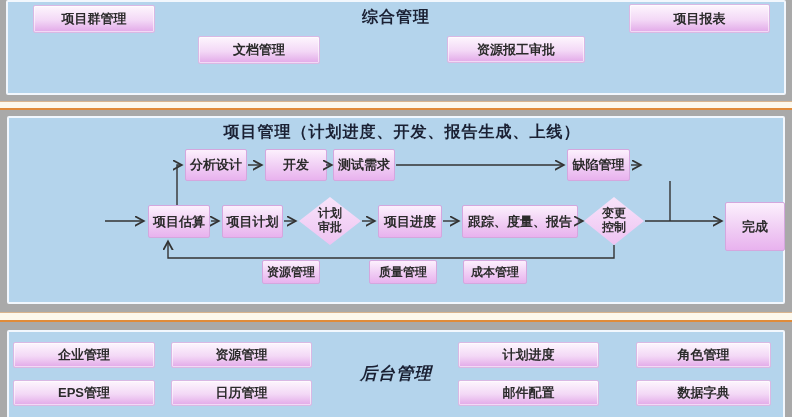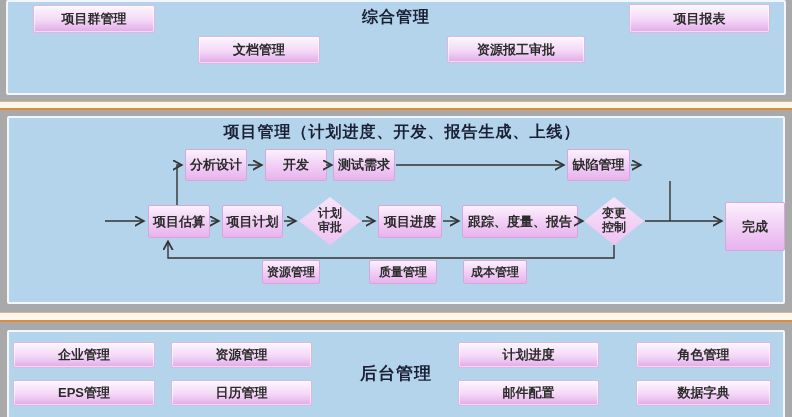--- a/index.html
+++ b/index.html
@@ -132,21 +132,21 @@
       <line x1="631" y1="165" x2="640" y2="165" marker-end="url(#arw)"></line>
       <polyline points="614,245 614,258 168,258 168,242" marker-end="url(#arw)"></polyline>
     </g>
   </svg>
 
   <div class="gap" style="top:312px;height:10px;"></div>
 
   <div class="band" style="top:322px;height:95px;">
     <div class="panel" style="left:7px;top:8px;width:778px;height:92px;"></div>
   </div>
-  <div class="band-title" style="top:362px;font-size:17px;">后台管理</div>
+  <div class="band-title" style="top:362px;font-size:17px;font-style:italic;">后台管理</div>
   <div class="pinkbtn" style="left:13px;top:342px;width:142px;height:26px;">
     <span>企业管理</span>
     </div>
   <div class="pinkbtn" style="left:171px;top:342px;width:141px;height:26px;">
     <span>资源管理</span>
     </div>
   <div class="pinkbtn" style="left:13px;top:380px;width:142px;height:26px;">
     <span>EPS管理</span>
     </div>
   <div class="pinkbtn" style="left:171px;top:380px;width:141px;height:26px;">

